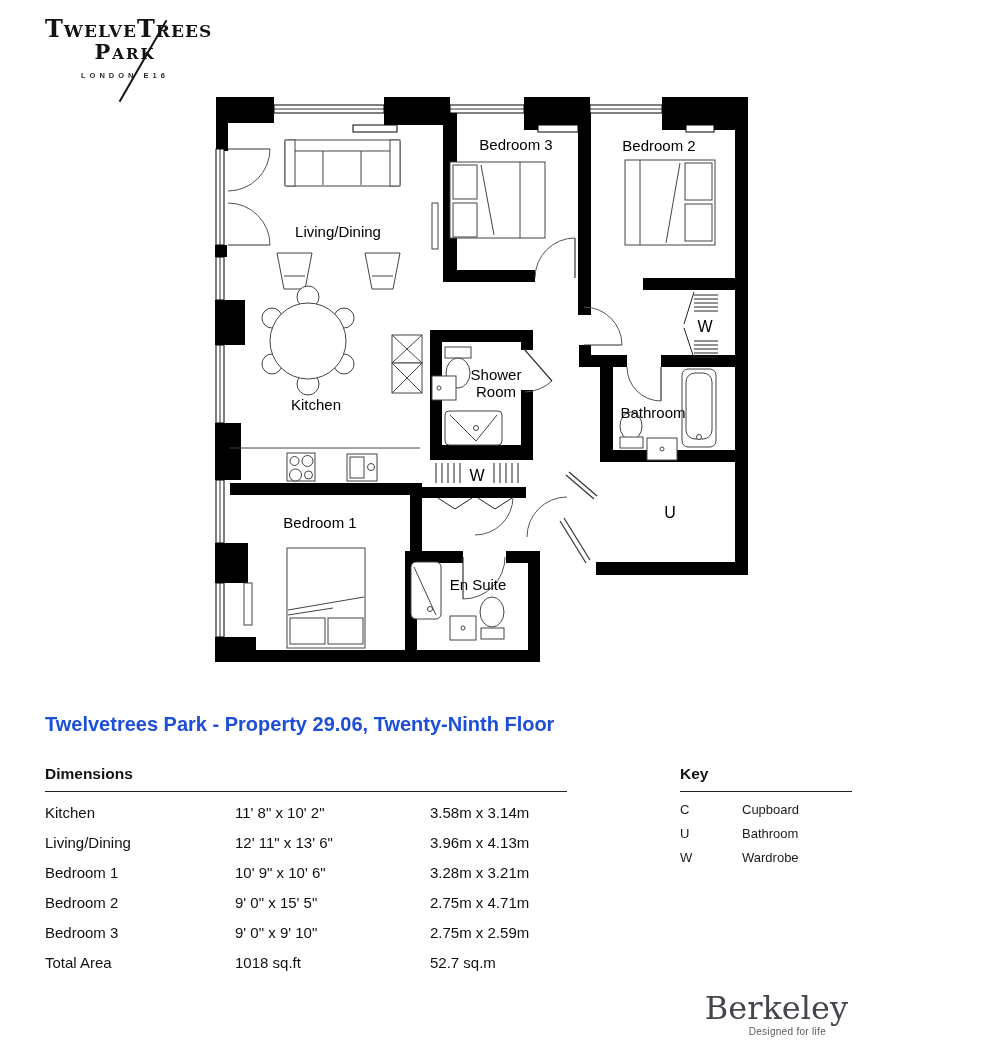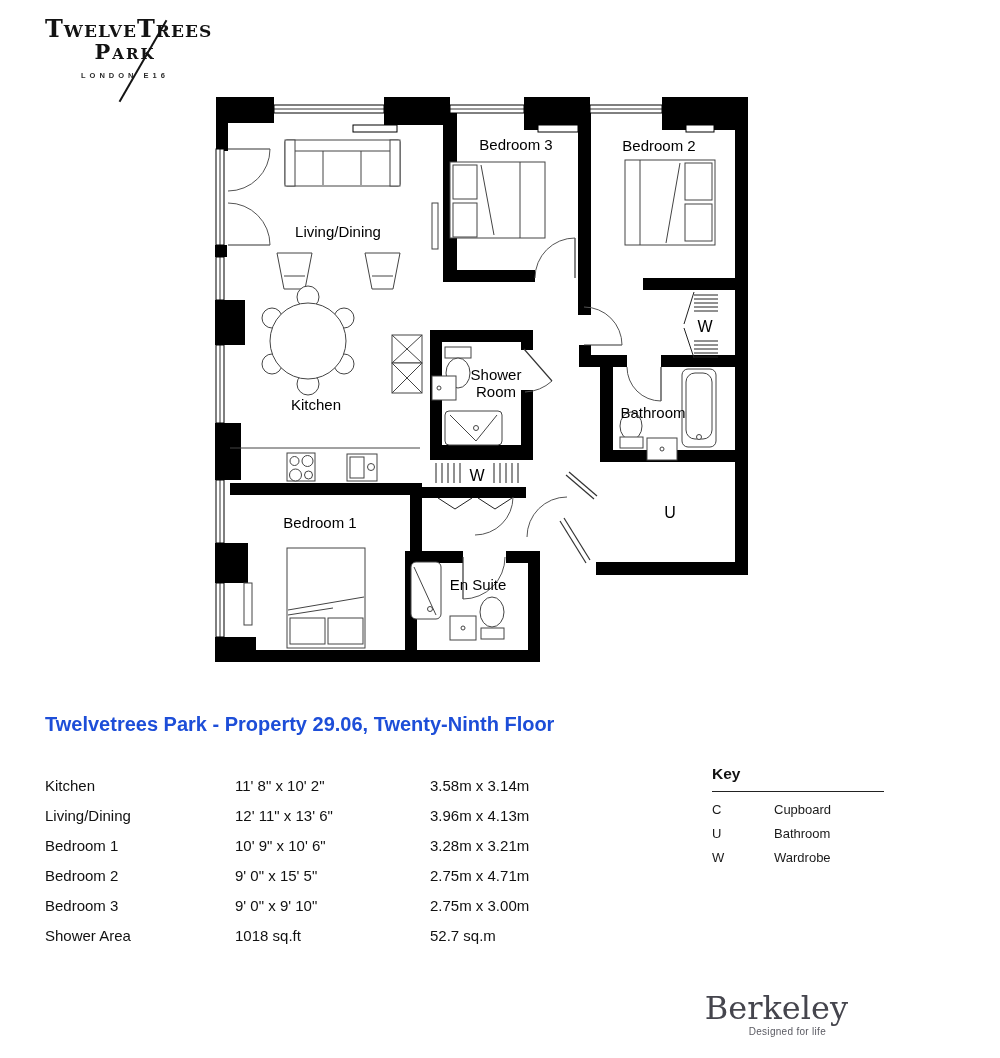--- a/index.html
+++ b/index.html
@@ -29,21 +29,21 @@
   .lbl{font-family:"Liberation Sans",sans-serif;font-size:15px;fill:#000;text-anchor:middle;}
   .lbl.big{font-size:16px;}
   
   .title{position:absolute;left:45px;top:713px;font-size:20px;font-weight:bold;color:#1d4ed8;}
   .dims{position:absolute;left:45px;top:765px;width:522px;}
   .sec-head{font-size:15.5px;font-weight:bold;border-bottom:1.5px solid #222;padding-bottom:8px;}
   .dim-row{display:flex;height:30px;align-items:center;font-size:15px;}
   .dim-row .c1{width:190px;}
   .dim-row .c2{width:195px;}
   .dims .rows{margin-top:5px;}
-  .keysec{position:absolute;left:712px;top:765px;width:172px;}
+  .keysec{position:absolute;left:680px;top:765px;width:172px;}
   .key-row{display:flex;height:24px;align-items:center;font-size:13px;color:#1a1a1a;}
   .key-row .k1{width:62px;}
   
   .berkeley{position:absolute;right:40px;top:992px;text-align:left;}
   .berkeley .b{font-family:"DejaVu Serif",serif;font-size:32px;color:#45454d;line-height:1;}
   .berkeley .t{font-size:10px;color:#5a5a62;margin-top:2px;letter-spacing:0.3px;padding-left:44px;}
 </style>
 </head>
 <body>
 
@@ -292,20 +292,21 @@
       <text class="lbl" x="270" y="505">En Suite</text>
       <text class="lbl big" x="497" y="247">W</text>
       <text class="lbl big" x="269" y="396">W</text>
       <text class="lbl big" x="462" y="433">U</text>
     </g>
   </svg>
 
   <div class="title">Twelvetrees Park - Property 29.06, Twenty-Ninth Floor</div>
 
   <div class="dims">
+    <div class="sec-head">Dimensions</div>
     <div class="rows">
       <div class="dim-row">
         <span class="c1">Kitchen</span>
         <span class="c2">11' 8" x 10' 2"</span>
         <span class="c3">3.58m x 3.14m</span>
       </div>
       <div class="dim-row">
         <span class="c1">Living/Dining</span>
         <span class="c2">12' 11" x 13' 6"</span>
         <span class="c3">3.96m x 4.13m</span>
@@ -316,24 +317,24 @@
         <span class="c3">3.28m x 3.21m</span>
       </div>
       <div class="dim-row">
         <span class="c1">Bedroom 2</span>
         <span class="c2">9' 0" x 15' 5"</span>
         <span class="c3">2.75m x 4.71m</span>
       </div>
       <div class="dim-row">
         <span class="c1">Bedroom 3</span>
         <span class="c2">9' 0" x 9' 10"</span>
-        <span class="c3">2.75m x 3.00m</span>
-      </div>
-      <div class="dim-row">
-        <span class="c1">Shower Area</span>
+        <span class="c3">2.75m x 2.59m</span>
+      </div>
+      <div class="dim-row">
+        <span class="c1">Total Area</span>
         <span class="c2">1018 sq.ft</span>
         <span class="c3">52.7 sq.m</span>
       </div>
     </div>
   </div>
 
   <div class="keysec">
     <div class="sec-head">Key</div>
     <div class="rows" style="margin-top:5px;">
       <div class="key-row">

